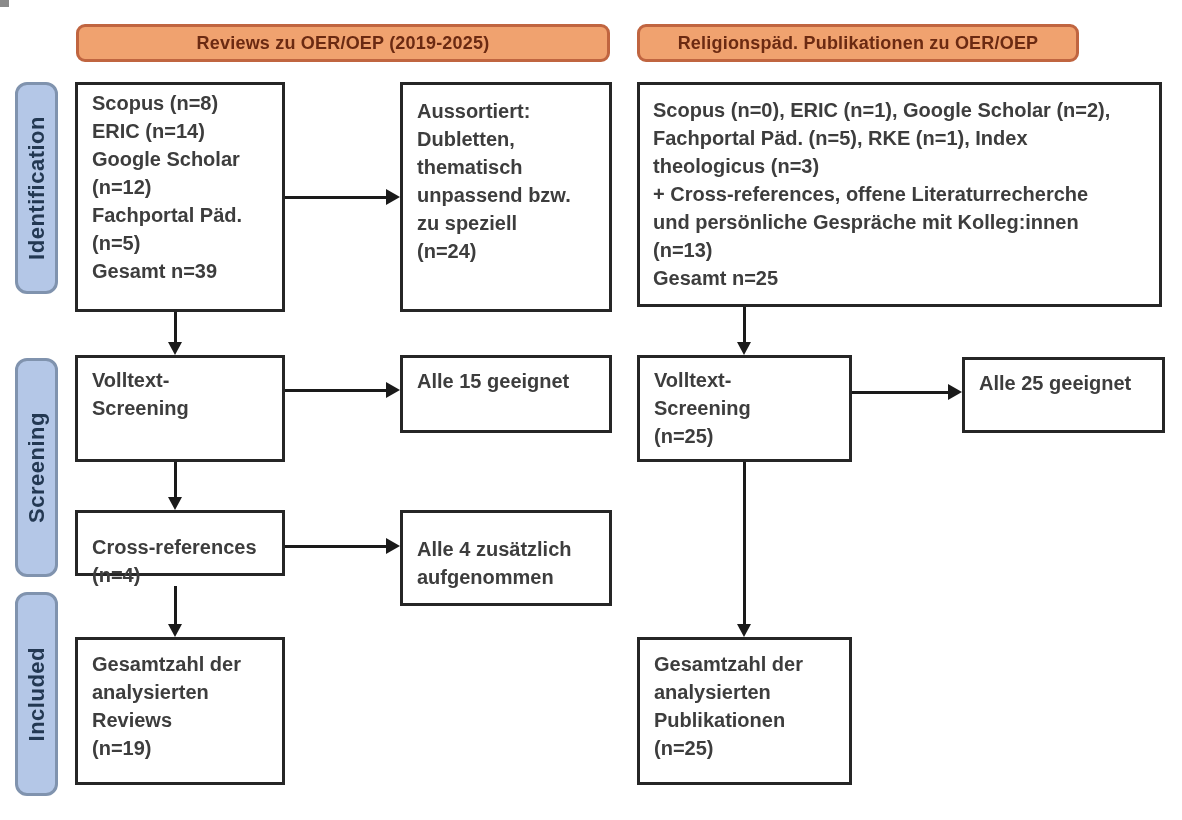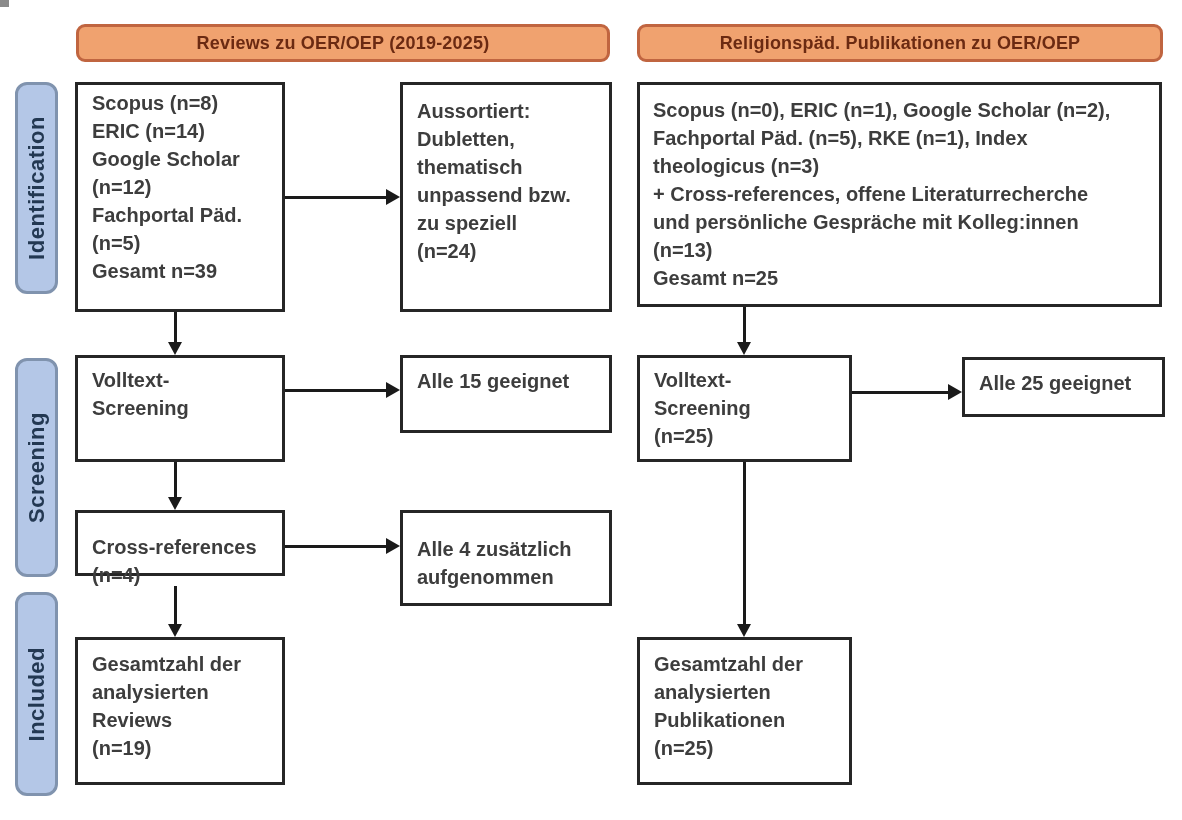--- a/index.html
+++ b/index.html
@@ -53,21 +53,21 @@
   }
 </style>
 </head>
 <body>
 
 <div id="canvas">
 
   <div class="artifact"></div>
 
   <div class="hdr" style="left:76px; top:24px; width:534px;">Reviews zu OER/OEP (2019-2025)</div>
-  <div class="hdr" style="left:637px; top:24px; width:526px;">Religionspäd. Publikationen zu OER/OEP</div>
+  <div class="hdr" style="left:637px; top:24px; width:442px;">Religionspäd. Publikationen zu OER/OEP</div>
 
   <div class="stage" style="left:15px; top:82px; height:212px;">
     <span>Identification</span>
   </div>
   <div class="stage" style="left:15px; top:358px; height:219px;">
     <span>Screening</span>
   </div>
   <div class="stage" style="left:15px; top:592px; height:204px;">
     <span>Included</span>
   </div>
@@ -109,21 +109,21 @@
   <div class="box" style="left:400px; top:355px; width:212px; height:78px; padding-top:9px;">
     <div class="ln">Alle 15 geeignet</div>
   </div>
 
   <div class="box" style="left:637px; top:355px; width:215px; height:107px; padding-top:8px;">
     <div class="ln">Volltext-</div>
     <div class="ln">Screening</div>
     <div class="ln">(n=25)</div>
   </div>
 
-  <div class="box" style="left:962px; top:357px; width:203px; height:60px; padding-top:9px;">
+  <div class="box" style="left:962px; top:357px; width:203px; height:76px; padding-top:9px;">
     <div class="ln">Alle 25 geeignet</div>
   </div>
 
   <div class="box" style="left:75px; top:510px; width:210px; height:66px; padding-top:20px;">
     <div class="ln">Cross-references</div>
     <div class="ln">(n=4)</div>
   </div>
 
   <div class="box" style="left:400px; top:510px; width:212px; height:96px; padding-top:22px;">
     <div class="ln">Alle 4 zusätzlich</div>

